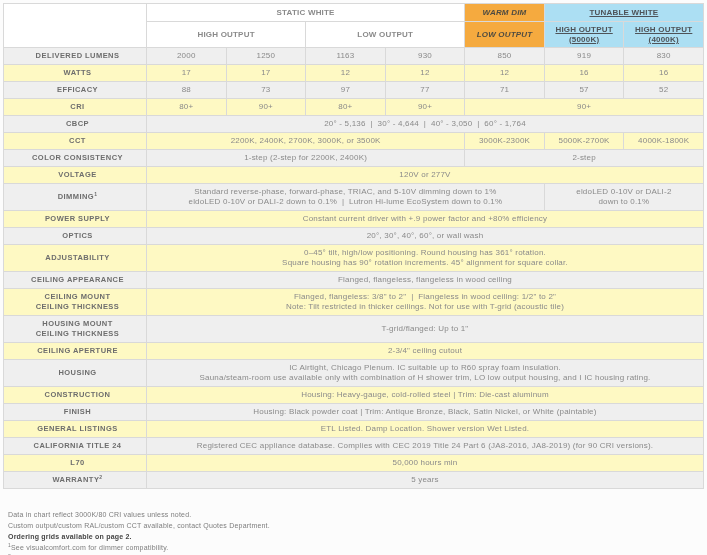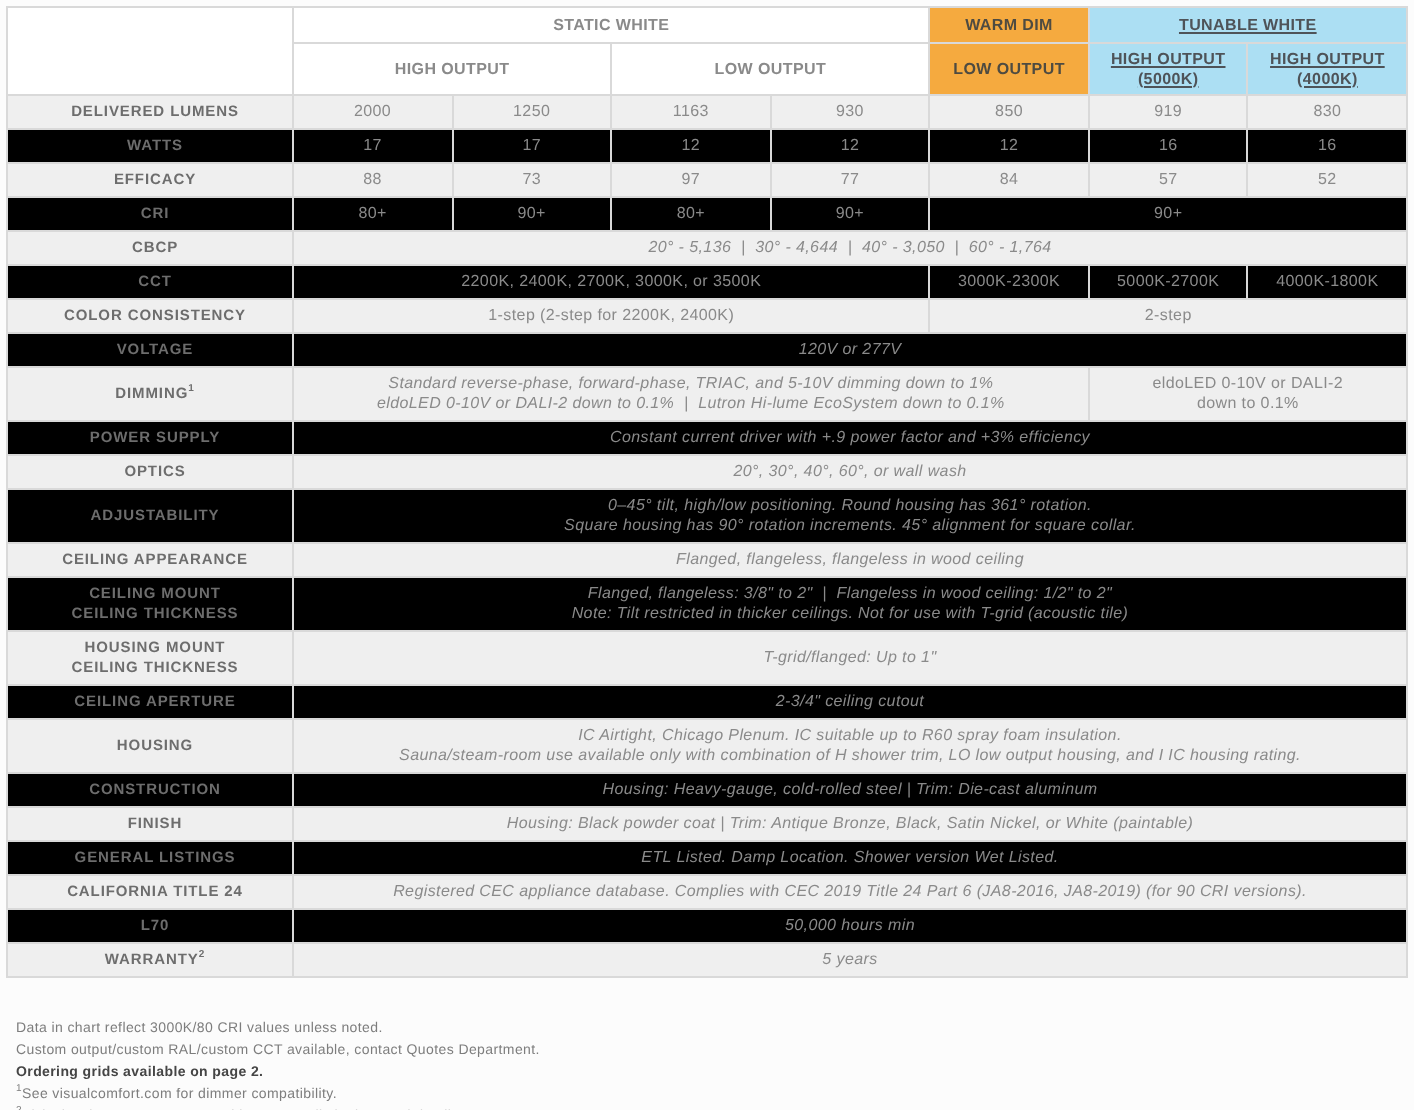--- a/index.html
+++ b/index.html
@@ -39,35 +39,35 @@
   thead th{
     font-size:7.5px;
     font-weight:bold;
     letter-spacing:.5px;
     color:var(--head);
     background:#fff;
   }
   thead tr.group-row th{height:18px;padding:2px 2px;}
   thead tr.col-row th{height:26px;padding:2px 2px;line-height:10px;}
   th.corner{background:#fff;}
-  .bg-warm{background:var(--warm) !important;color:#4e4b41 !important;}
+  .bg-warm{background:var(--warm) !important;color:#4e4b41 !important;font-style:italic;}
   .bg-blue{background:var(--blue) !important;color:#4e5358 !important;text-decoration:underline;}
-  tbody tr{background:#000000;}
+  tbody tr{background:#fef9c3;}
   tbody tr:nth-child(odd){background:var(--rowalt);}
   tbody td.label-cell{
     text-align:center;
     padding-left:8px;
     font-size:7.5px;
     font-weight:bold;
     letter-spacing:.45px;
     color:var(--label);
   }
   tbody td{height:16px;}
   tbody td .cell-line{white-space:nowrap;}
-  tbody td.wrap .cell-line{white-space:normal;font-style:italic;}
+  tbody td.wrap .cell-line{white-space:normal;}
   sup{font-size:5px;vertical-align:super;line-height:0;}
   .footnotes{
     margin:20px 0 0 5px;
     font-size:7px;
     line-height:11px;
     color:#7d7d7d;
     letter-spacing:.2px;
   }
   .footnotes .fn-bold{font-weight:bold;color:#454545;}
 </style>
@@ -176,21 +176,21 @@
           <td colspan="1">
             <div class="cell-line">73</div>
           </td>
           <td colspan="1">
             <div class="cell-line">97</div>
           </td>
           <td colspan="1">
             <div class="cell-line">77</div>
           </td>
           <td colspan="1">
-            <div class="cell-line">84</div>
+            <div class="cell-line">71</div>
           </td>
           <td colspan="1">
             <div class="cell-line">57</div>
           </td>
           <td colspan="1">
             <div class="cell-line">52</div>
           </td>
         </tr>
         <tr>
           <td class="label-cell">
@@ -267,21 +267,21 @@
           <td colspan="2">
             <div class="cell-line">eldoLED 0-10V or DALI-2</div>
             <div class="cell-line">down to 0.1%</div>
           </td>
         </tr>
         <tr>
           <td class="label-cell">
             <div class="cell-line">POWER SUPPLY</div>
           </td>
           <td colspan="7" class="wrap">
-            <div class="cell-line">Constant current driver with +.9 power factor and +3% efficiency</div>
+            <div class="cell-line">Constant current driver with +.9 power factor and +80% efficiency</div>
           </td>
         </tr>
         <tr>
           <td class="label-cell">
             <div class="cell-line">OPTICS</div>
           </td>
           <td colspan="7" class="wrap">
             <div class="cell-line">20°, 30°, 40°, 60°, or wall wash</div>
           </td>
         </tr>

